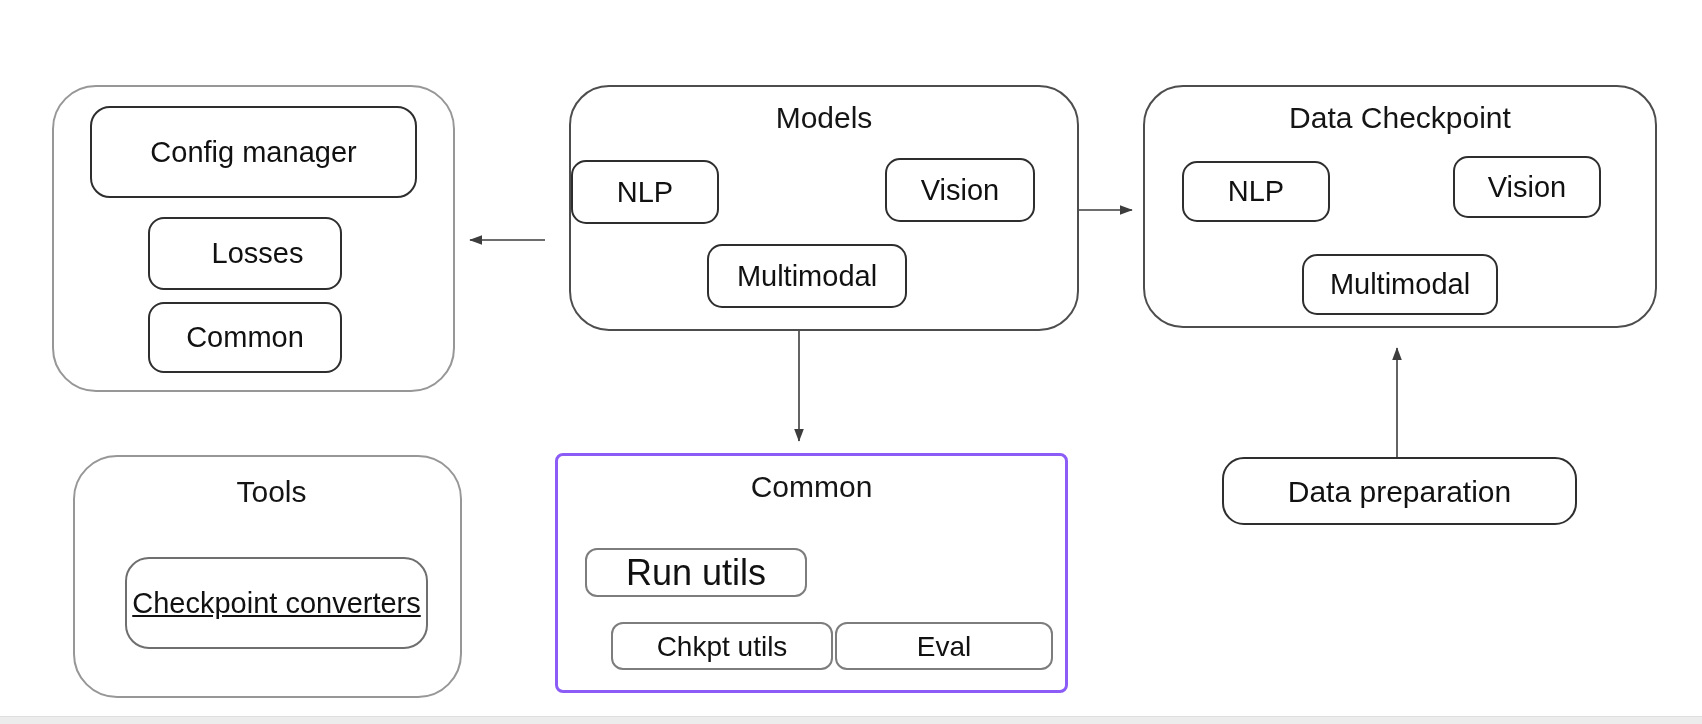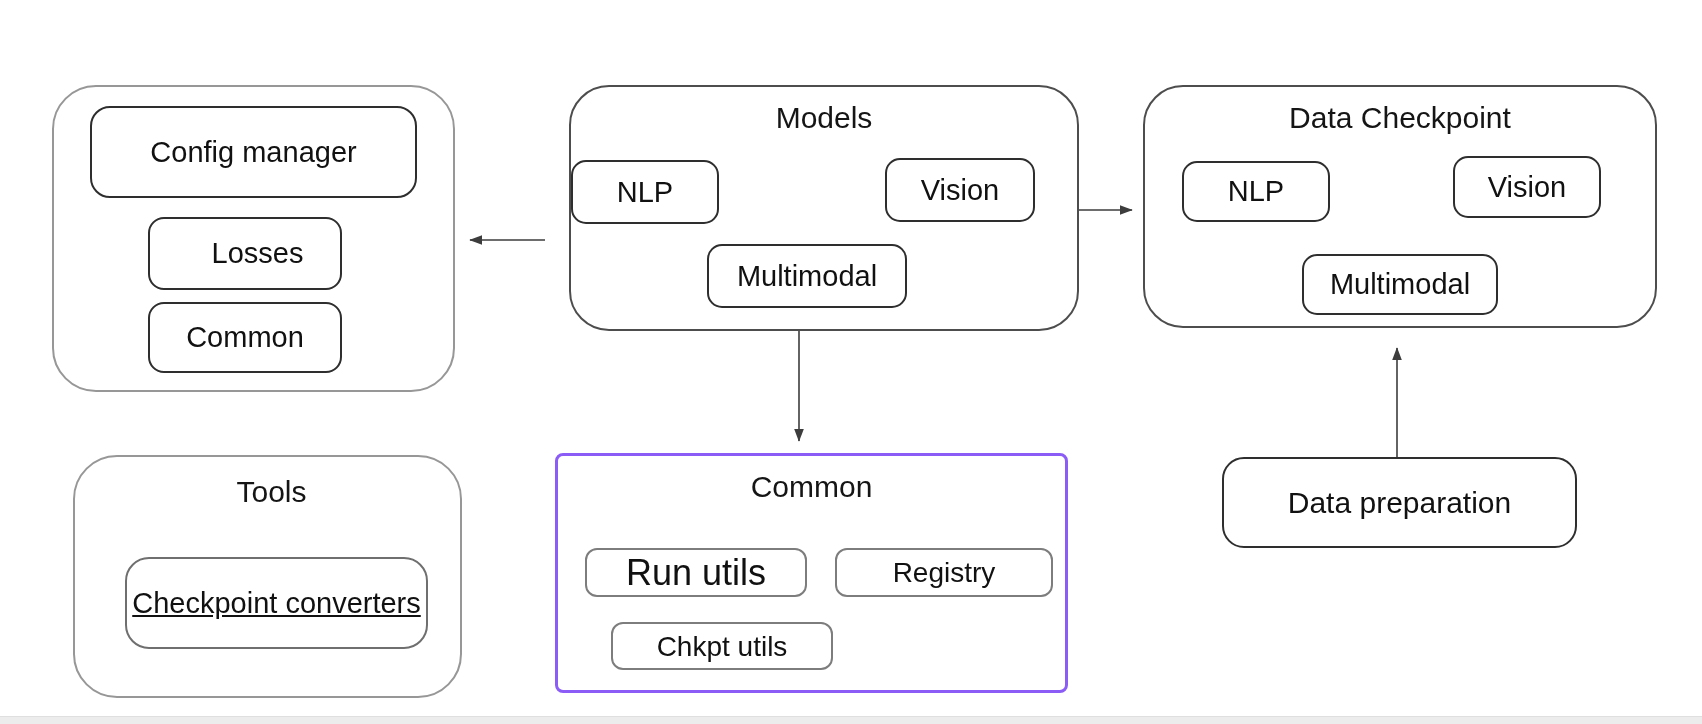--- a/index.html
+++ b/index.html
@@ -55,21 +55,21 @@
   
   .b-run {left:585px;top:548px;width:222px;height:49px;border-radius:12px;font-size:36px;}
   .b-reg {left:835px;top:548px;width:218px;height:49px;border-radius:12px;font-size:28px;}
   .b-chk {left:585px;top:622px;width:222px;height:48px;border-radius:12px;font-size:28px;margin-left:26px;}
   .b-eval{left:835px;top:622px;width:218px;height:48px;border-radius:12px;font-size:28px;}
 
   
   .b-ckpt{left:125px;top:557px;width:303px;height:92px;border-radius:24px;text-decoration:underline;}
 
   
-  .b-dataprep{left:1222px;top:457px;width:355px;height:91px;border-radius:22px;
+  .b-dataprep{left:1222px;top:457px;width:355px;height:68px;border-radius:22px;
               border:2.5px solid #2e2e2e;font-size:30px;}
 
   .bottom-strip{
     position:absolute;left:0;top:716px;width:1702px;height:8px;
     background:#ececec;border-top:1px solid #dfdfdf;
   }
 </style>
 </head>
 <body>
 
@@ -108,19 +108,19 @@
 
   <div class="group light g-tools">
     <div class="group-title t-tools">Tools</div>
   </div>
   <div class="box bmid b-ckpt">Checkpoint converters</div>
 
   <div class="group soft g-common">
     <div class="group-title t-common">Common</div>
   </div>
   <div class="box bgray b-run">Run utils</div>
-  <div class="box bgray b-reg">Registry</div>
   <div class="box bgray b-chk">Chkpt utils</div>
+  <div class="box bgray b-eval">Eval</div>
 
   <div class="box b-dataprep">Data preparation</div>
 
   <div class="bottom-strip"></div>
 </div>
 
 </body></html>

